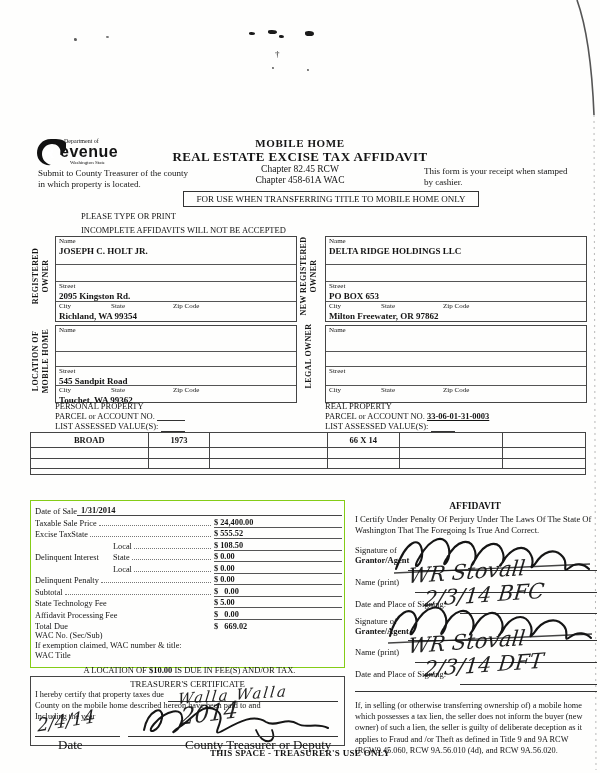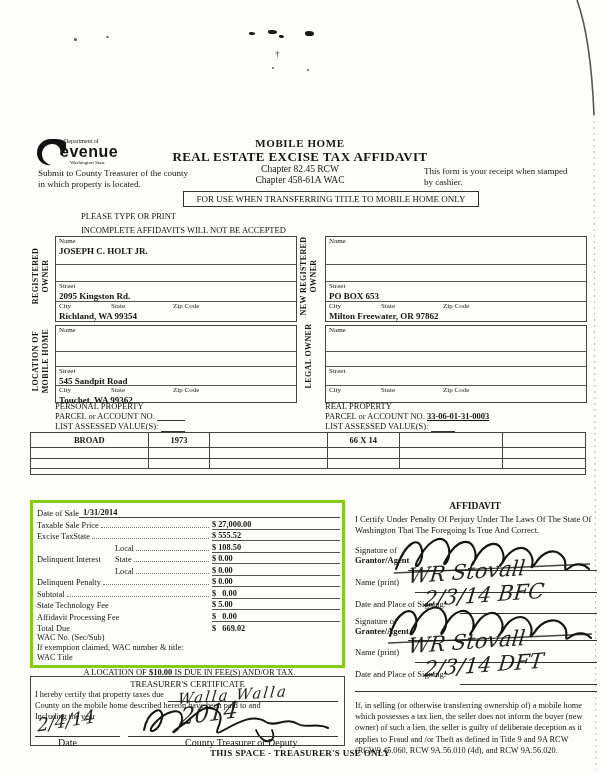--- a/index.html
+++ b/index.html
@@ -44,21 +44,21 @@
   .vt-cell{box-sizing:border-box;border-right:1px solid #444;text-align:center;font-size:8.5px;
            overflow:hidden;}
   .vt-cell:last-child{border-right:none;}
   .vt-head .vt-cell{white-space:pre-line;line-height:1.15;padding-top:1px;height:22px;border-bottom:1px solid #444;}
   .vt-r1 .vt-cell{height:15px;border-bottom:1px solid #444;font-weight:bold;line-height:15px;}
   .vt-r2 .vt-cell{height:11px;border-bottom:1px solid #444;}
   .vt-r3 .vt-cell{height:10px;border-bottom:1px solid #444;}
   .vt-strip{height:5px;}
   .c1{width:118px}.c2{width:62px}.c3{width:118px}.c4{width:72px}.c5{width:104px}.c6{width:82px;border-right:none;}
   
-  .feebox{left:30px;top:500px;width:315px;height:168px;border:3px solid #84cc16;box-sizing:border-box;
+  .feebox{left:30px;top:500px;width:315px;height:168px;border:1px solid #84cc16;box-sizing:border-box;
           padding:2px 0 0 4px;}
   .fee-row{display:flex;align-items:flex-end;height:11.5px;font-size:8.3px;padding-right:2px;}
   .fee-label{white-space:nowrap;}
   .fee-label.w{display:inline-block;width:78px;}
   .fee-sub{white-space:nowrap;}
   .fee-dots{flex:1;border-bottom:1px dotted #777;margin:0 3px 2px 2px;min-width:4px;}
   .fee-gap{flex:1;}
   .fee-amt{width:128px;border-bottom:1px solid #555;font-weight:bold;white-space:pre;}
   .date-row{height:13px;font-size:8.5px;}
   .date-val{font-weight:bold;border-bottom:1px solid #444;padding:0 4px;}
@@ -72,21 +72,21 @@
   .sigline{position:absolute;border-top:1px solid #333;height:0;}
   
   .hw{position:absolute;font-family:"DejaVu Serif",serif;font-style:italic;
       transform:rotate(-4deg) skewX(-10deg);white-space:nowrap;color:#101010;opacity:.92;}
   .sigsvg{position:absolute;overflow:visible;}
   
   .tbox{left:30px;top:676px;width:315px;height:70px;border:1px solid #444;box-sizing:border-box;padding:2px 4px;}
   .tline{font-size:8.3px;line-height:1.35;}
   .ttitle{font-size:8.8px;text-align:center;}
   .tslot{position:absolute;border-top:1px solid #333;}
-  .tlabel{position:absolute;font-size:10px;}
+  .tlabel{position:absolute;font-size:13px;}
   .footer{left:0;top:748px;width:600px;font-size:9px;letter-spacing:.3px;}
   .edge{position:absolute;left:0;top:0;width:600px;height:773px;pointer-events:none;}
 </style>
 </head>
 <body>
 
 <div class="page">
 
   <div class="smudge" style="left:74px;top:38px;width:3px;height:3px;opacity:.7"></div>
   <div class="smudge" style="left:106px;top:36px;width:3px;height:2px;opacity:.6"></div>
@@ -147,20 +147,21 @@
           <span>State</span>
           <span>Zip Code</span>
         </span>
       <span class="fvalue">Richland, WA 99354</span>
     </div>
   </div>
 
   <div class="abs pbox" style="left:325px;top:236px;width:260px;height:84px;">
     <div class="frow" style="height:28px;">
       <span class="flabel">Name</span>
+      <span class="fvalue">DELTA RIDGE HOLDINGS LLC</span>
     </div>
     <div class="frow" style="height:17px;"></div>
     <div class="frow" style="height:20px;">
       <span class="flabel">Street</span>
       <span class="fvalue">PO BOX 653</span>
     </div>
     <div class="frow" style="height:19px;">
       <span class="csz-labels">
           <span>City</span>
           <span>State</span>
@@ -251,21 +252,21 @@
 
   <div class="abs feebox">
     <div class="fee-row date-row">
       <span class="fee-label">Date of Sale</span>
       <span class="date-val">1/31/2014</span>
       <span class="date-fill"></span>
     </div>
     <div class="fee-row">
       <span class="fee-label">Taxable Sale Price</span>
       <span class="fee-dots"></span>
-      <span class="fee-amt">$ 27,000.00</span>
+      <span class="fee-amt">$ 24,400.00</span>
     </div>
     <div class="fee-row">
       <span class="fee-label">Excise TaxState</span>
       <span class="fee-dots"></span>
       <span class="fee-amt">$ 555.52</span>
     </div>
     <div class="fee-row">
       <span class="fee-label w"></span>
       <span class="fee-sub">Local</span>
       <span class="fee-dots"></span>

